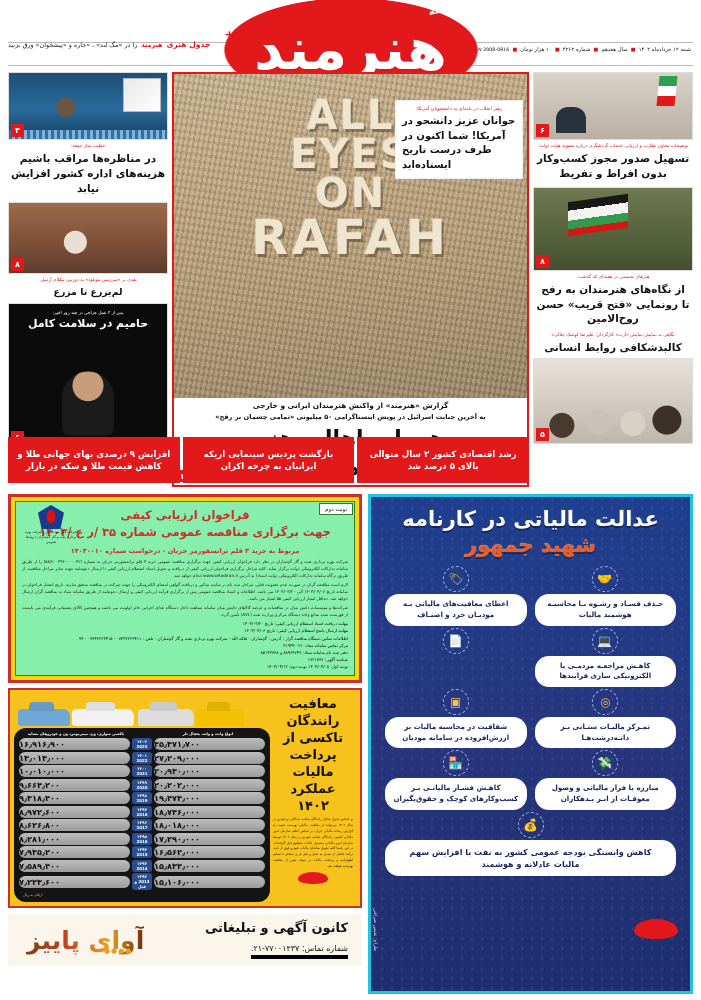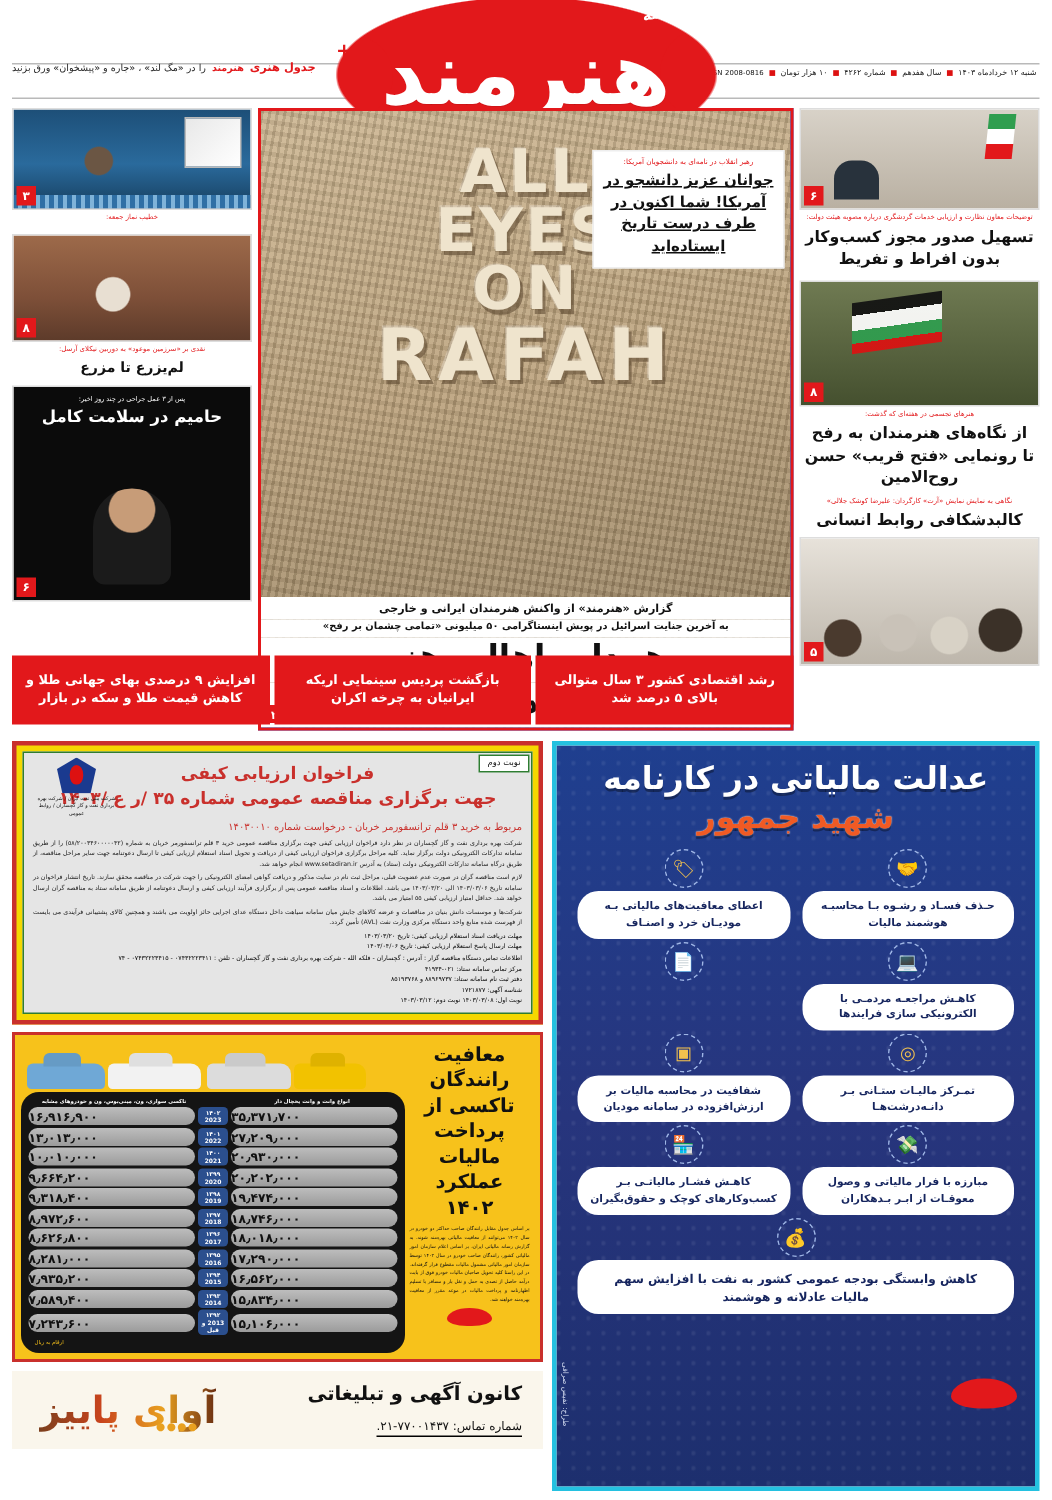--- a/index.html
+++ b/index.html
@@ -201,22 +201,22 @@
   .rafah-text span { display:block; }
   .rafah-text .r4 { font-size: 48px; letter-spacing: 4px; }
 
   .lead-quote {
     position:absolute; right: 4px; top: 26px;
     background:#fff; padding: 4px 6px 6px; width: 128px; direction: rtl;
     border: 1px solid #eee;
   }
   .lead-quote .k { color:#e2181b; font-size:4.8px; text-align:center; line-height:1.5; }
   .lead-quote .h {
-    font-size: 10px; font-weight:bold; color:#111; text-align:center;
-    line-height:1.45; margin-top:2px;text-decoration:underline;
+    font-size: 10px; font-weight:bold; color:#111; text-align:left;
+    line-height:1.45; margin-top:2px;
   }
 
   .lead-bottom {
     position:absolute; left:0; right:0; bottom: 0;
   }
   .lead-kicker1, .lead-kicker2 {
     background:#fff; color:#111; text-align:center; direction:rtl;
     font-size: 7.4px; font-weight:bold; padding: 2px 6px; line-height:1.5;
   }
   .lead-kicker2 { font-size: 6.6px; padding-top:0; }
@@ -297,21 +297,21 @@
   .poster-credit {
     position:absolute; left: 2px; bottom: 40px; writing-mode: vertical-rl;
     color:#cfd8ee; font-size: 5px; direction:rtl;
   }
 
   
   .notice {
     border: 3px solid #c9302c; background:#f5d800; padding: 4px;
     position: relative;
   }
-  .notice-inner { border: 1px solid #2f7d32; background:#e5e5e5; padding: 5px 6px; }
+  .notice-inner { border: 1px solid #2f7d32; background:#86efac; padding: 5px 6px; }
   .notice-badge {
     position:absolute; right: 6px; top: 6px; background:#fff;
     border:1px solid #2f7d32; color:#111; font-size:5.6px; padding: 2px 5px;
     direction:rtl; z-index:3;
   }
   .notice-head { text-align:center; direction:rtl; }
   .notice-h1 { color:#c9302c; font-weight:bold; font-size: 11.5px; line-height:1.5; }
   .notice-h2 { color:#c9302c; font-weight:bold; font-size: 11.5px; line-height:1.5; }
   .notice-logo {
     position:absolute; left: 12px; top: 8px; width: 56px; text-align:center; z-index:3;
@@ -320,21 +320,21 @@
     width: 26px; height: 24px; margin: 0 auto;
     background:#1a3a8f; clip-path: polygon(50% 0, 100% 32%, 86% 100%, 14% 100%, 0 32%);
     position:relative;
   }
   .notice-logo .mark::after{
     content:""; position:absolute; left:50%; top:5px; transform:translateX(-50%);
     width:9px; height:13px; background:#d11; border-radius:50% 50% 45% 45%;
   }
   .notice-logo .cap { font-size: 3.4px; color:#111; line-height:1.5; margin-top:1px; }
   .notice-sub {
-    color:#c9302c; font-weight:normal; font-size: 6.6px;
+    text-align:center; color:#c9302c; font-weight:bold; font-size: 6.6px;
     direction:rtl; margin: 5px 0 3px;
   }
   .notice-body {
     direction: rtl; font-size: 4.2px; line-height: 1.75; color:#1a1a1a;
     text-align: justify;
   }
   .notice-body p { margin-bottom: 1px; }
   .notice-foot {
     direction:rtl; font-size: 4.2px; line-height:1.7; margin-top: 2px;
   }
@@ -415,21 +415,21 @@
   }
   .tt-note { color:#f7c21b; font-size: 3.6px; direction:rtl; text-align:left; padding: 1px 4px 0; }
 
   
   .avaye {
     margin-top: 6px; background:#faf6ec; height: 52px; position:relative;
     display:flex; direction:rtl; align-items:center; padding: 0 14px;
   }
   .avaye-right { direction:rtl; }
   .avaye-h { font-size: 13px; font-weight:bold; color:#111;margin-left:43px; }
-  .avaye-p { font-size: 8px; color:#111; margin-top: 9px; border-bottom:1px solid #000000; padding-bottom:2px; display:inline-block; }
+  .avaye-p { font-size: 8px; color:#111; margin-top: 9px; border-bottom:4px solid #000000; padding-bottom:2px; display:inline-block; }
   .avaye-logo {
     position:absolute; left: 18px; top: 50%; transform: translateY(-50%);
     font-size: 25px; font-weight:bold; direction:rtl;
     background: linear-gradient(90deg,#7b3f1d,#c8441d 35%,#e8a020 70%,#6b2f12);
     -webkit-background-clip: text; background-clip:text; color: transparent;
   }
   .avaye-dots {
     position:absolute; left: 96px; bottom: 11px;
     color:#e8a020; font-size: 7px; letter-spacing: 1px;
   }
@@ -533,20 +533,21 @@
     <div class="col col-left">
 
       <div>
         <div class="side-photo">
           <div class="ph ph-cleric">
             <div class="tilework"></div>
           </div>
           <div class="pagenum">۳</div>
         </div>
         <div class="kicker">خطیب نماز جمعه:</div>
+        <div class="side-head">در مناظره‌ها مراقب باشیم هزینه‌های اداره کشور افزایش نیابد</div>
       </div>
 
       <div style="margin-top:6px">
         <div class="side-photo">
           <div class="ph ph-farmer"></div>
           <div class="pagenum">۸</div>
         </div>
         <div class="kicker">نقدی بر «سرزمین موعود» به دوربین نیکلای آرسل:</div>
         <div class="side-head sm">لم‌یزرع تا مزرع</div>
       </div>

